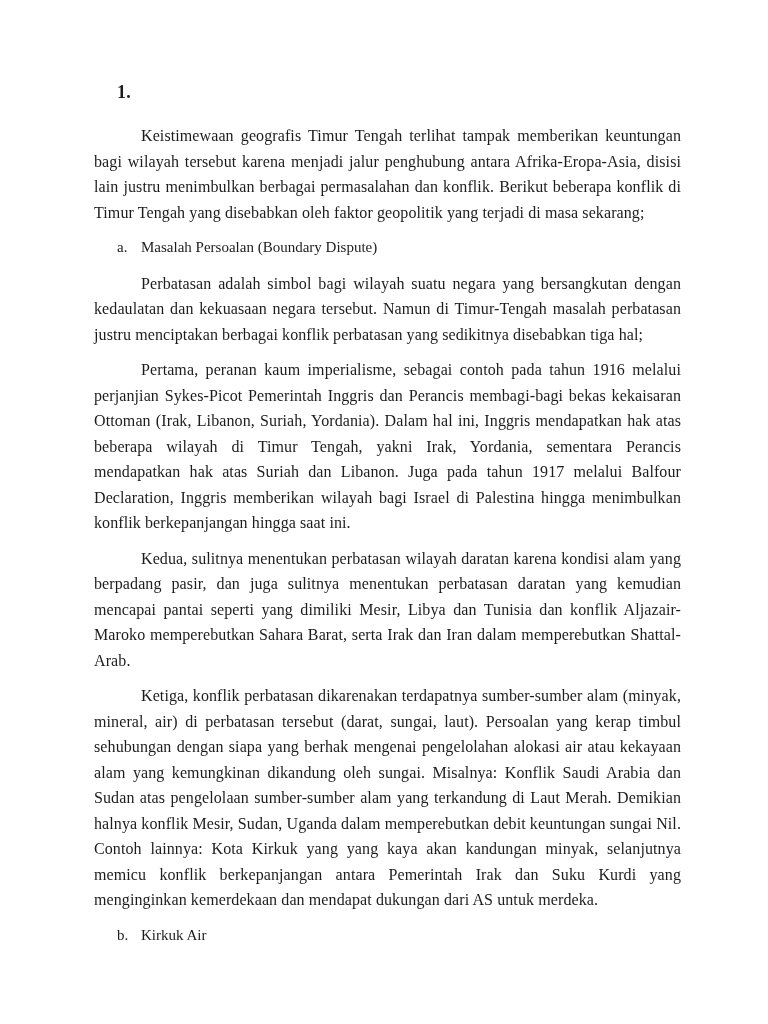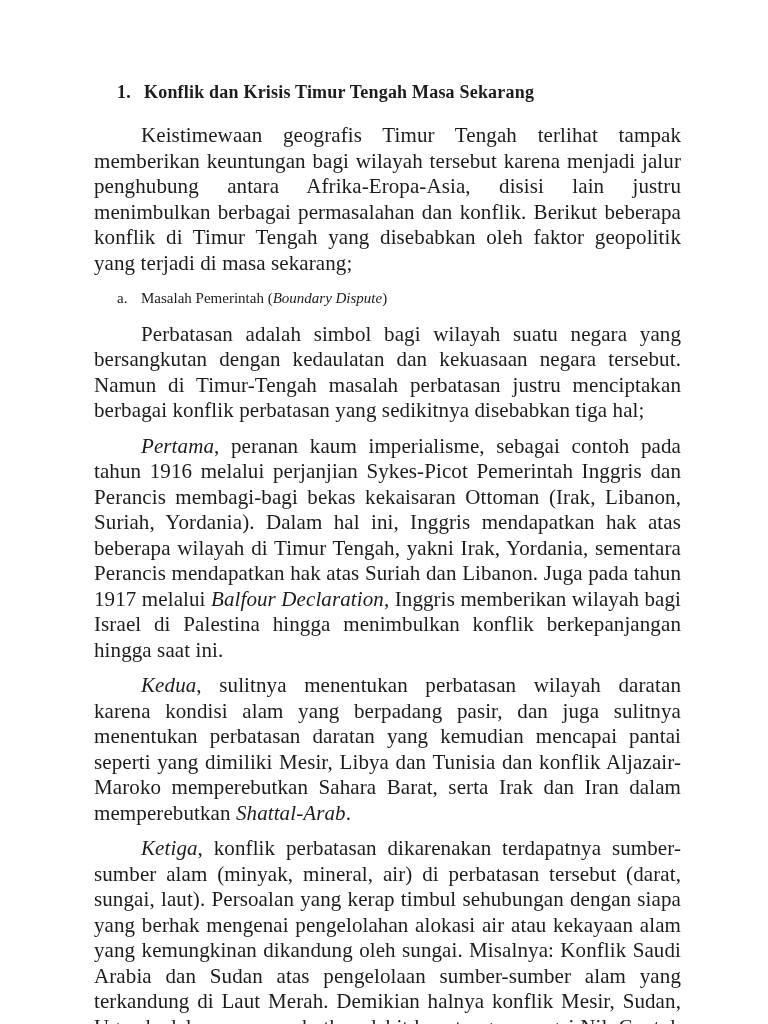--- a/index.html
+++ b/index.html
@@ -23,54 +23,53 @@
     font-size: 18px;
     font-weight: bold;
     line-height: 28px;
     margin: 0 0 17px 23px;
     letter-spacing: 0.2px;
   }
   .heading .num {
     flex: 0 0 27px;
   }
   .para {
-    font-size: 21px;
+    font-size: 16px;
     line-height: 25.5px;
     text-align: justify;
     text-indent: 47px;
     margin: 0 4px 10px 0;
     letter-spacing: 0.1px;
   }
   .list-item {
     display: flex;
     font-size: 15px;
     line-height: 25.5px;
     margin: 0 0 10px 23px;
   }
   .list-item .num {
     flex: 0 0 24px;
   }
-  .italic { font-style: italic; }
+  .italic { }
 </style>
 </head>
 <body>
 
 <div class="page">
   <div class="content">
 
     <div class="heading">
       <span class="num">1.</span>
-      <span><span>Konflik dan Krisis Timur Tengah Masa Sekarang</span></span>
     </div>
 
     <p class="para"><span>Keistimewaan geografis Timur Tengah terlihat tampak memberikan keuntungan bagi wilayah tersebut karena menjadi jalur penghubung antara Afrika-Eropa-Asia, disisi lain justru menimbulkan berbagai permasalahan dan konflik. Berikut beberapa konflik di Timur Tengah yang disebabkan oleh faktor geopolitik yang terjadi di masa sekarang;</span></p>
 
     <div class="list-item">
       <span class="num">a.</span>
-      <span><span>Masalah Pemerintah (</span><span class="italic">Boundary Dispute</span><span>)</span></span>
+      <span><span>Masalah Persoalan (</span><span class="italic">Boundary Dispute</span><span>)</span></span>
     </div>
 
     <p class="para"><span>Perbatasan adalah simbol bagi wilayah suatu negara yang bersangkutan dengan kedaulatan dan kekuasaan negara tersebut. Namun di Timur-Tengah masalah perbatasan justru menciptakan berbagai konflik perbatasan yang sedikitnya disebabkan tiga hal;</span></p>
 
     <p class="para"><span class="italic">Pertama</span><span>, peranan kaum imperialisme, sebagai contoh pada tahun 1916 melalui perjanjian Sykes-Picot Pemerintah Inggris dan Perancis membagi-bagi bekas kekaisaran Ottoman (Irak, Libanon, Suriah, Yordania). Dalam hal ini, Inggris mendapatkan hak atas beberapa wilayah di Timur Tengah, yakni Irak, Yordania, sementara Perancis mendapatkan hak atas Suriah dan Libanon. Juga pada tahun 1917 melalui </span><span class="italic">Balfour Declaration</span><span>, Inggris memberikan wilayah bagi Israel di Palestina hingga menimbulkan konflik berkepanjangan hingga saat ini.</span></p>
 
     <p class="para"><span class="italic">Kedua</span><span>, sulitnya menentukan perbatasan wilayah daratan karena kondisi alam yang berpadang pasir, dan juga sulitnya menentukan perbatasan daratan yang kemudian mencapai pantai seperti yang dimiliki Mesir, Libya dan Tunisia dan konflik Aljazair-Maroko memperebutkan Sahara Barat, serta Irak dan Iran dalam memperebutkan </span><span class="italic">Shattal-Arab</span><span>.</span></p>
 
     <p class="para"><span class="italic">Ketiga</span><span>, konflik perbatasan dikarenakan terdapatnya sumber-sumber alam (minyak, mineral, air) di perbatasan tersebut (darat, sungai, laut). Persoalan yang kerap timbul sehubungan dengan siapa yang berhak mengenai pengelolahan alokasi air atau kekayaan alam yang kemungkinan dikandung oleh sungai. Misalnya: Konflik Saudi Arabia dan Sudan atas pengelolaan sumber-sumber alam yang terkandung di Laut Merah. Demikian halnya konflik Mesir, Sudan, Uganda dalam memperebutkan debit keuntungan sungai Nil. Contoh lainnya: Kota Kirkuk yang yang kaya akan kandungan minyak, selanjutnya memicu konflik berkepanjangan antara Pemerintah Irak dan Suku Kurdi yang menginginkan kemerdekaan dan mendapat dukungan dari AS untuk merdeka.</span></p>
 

